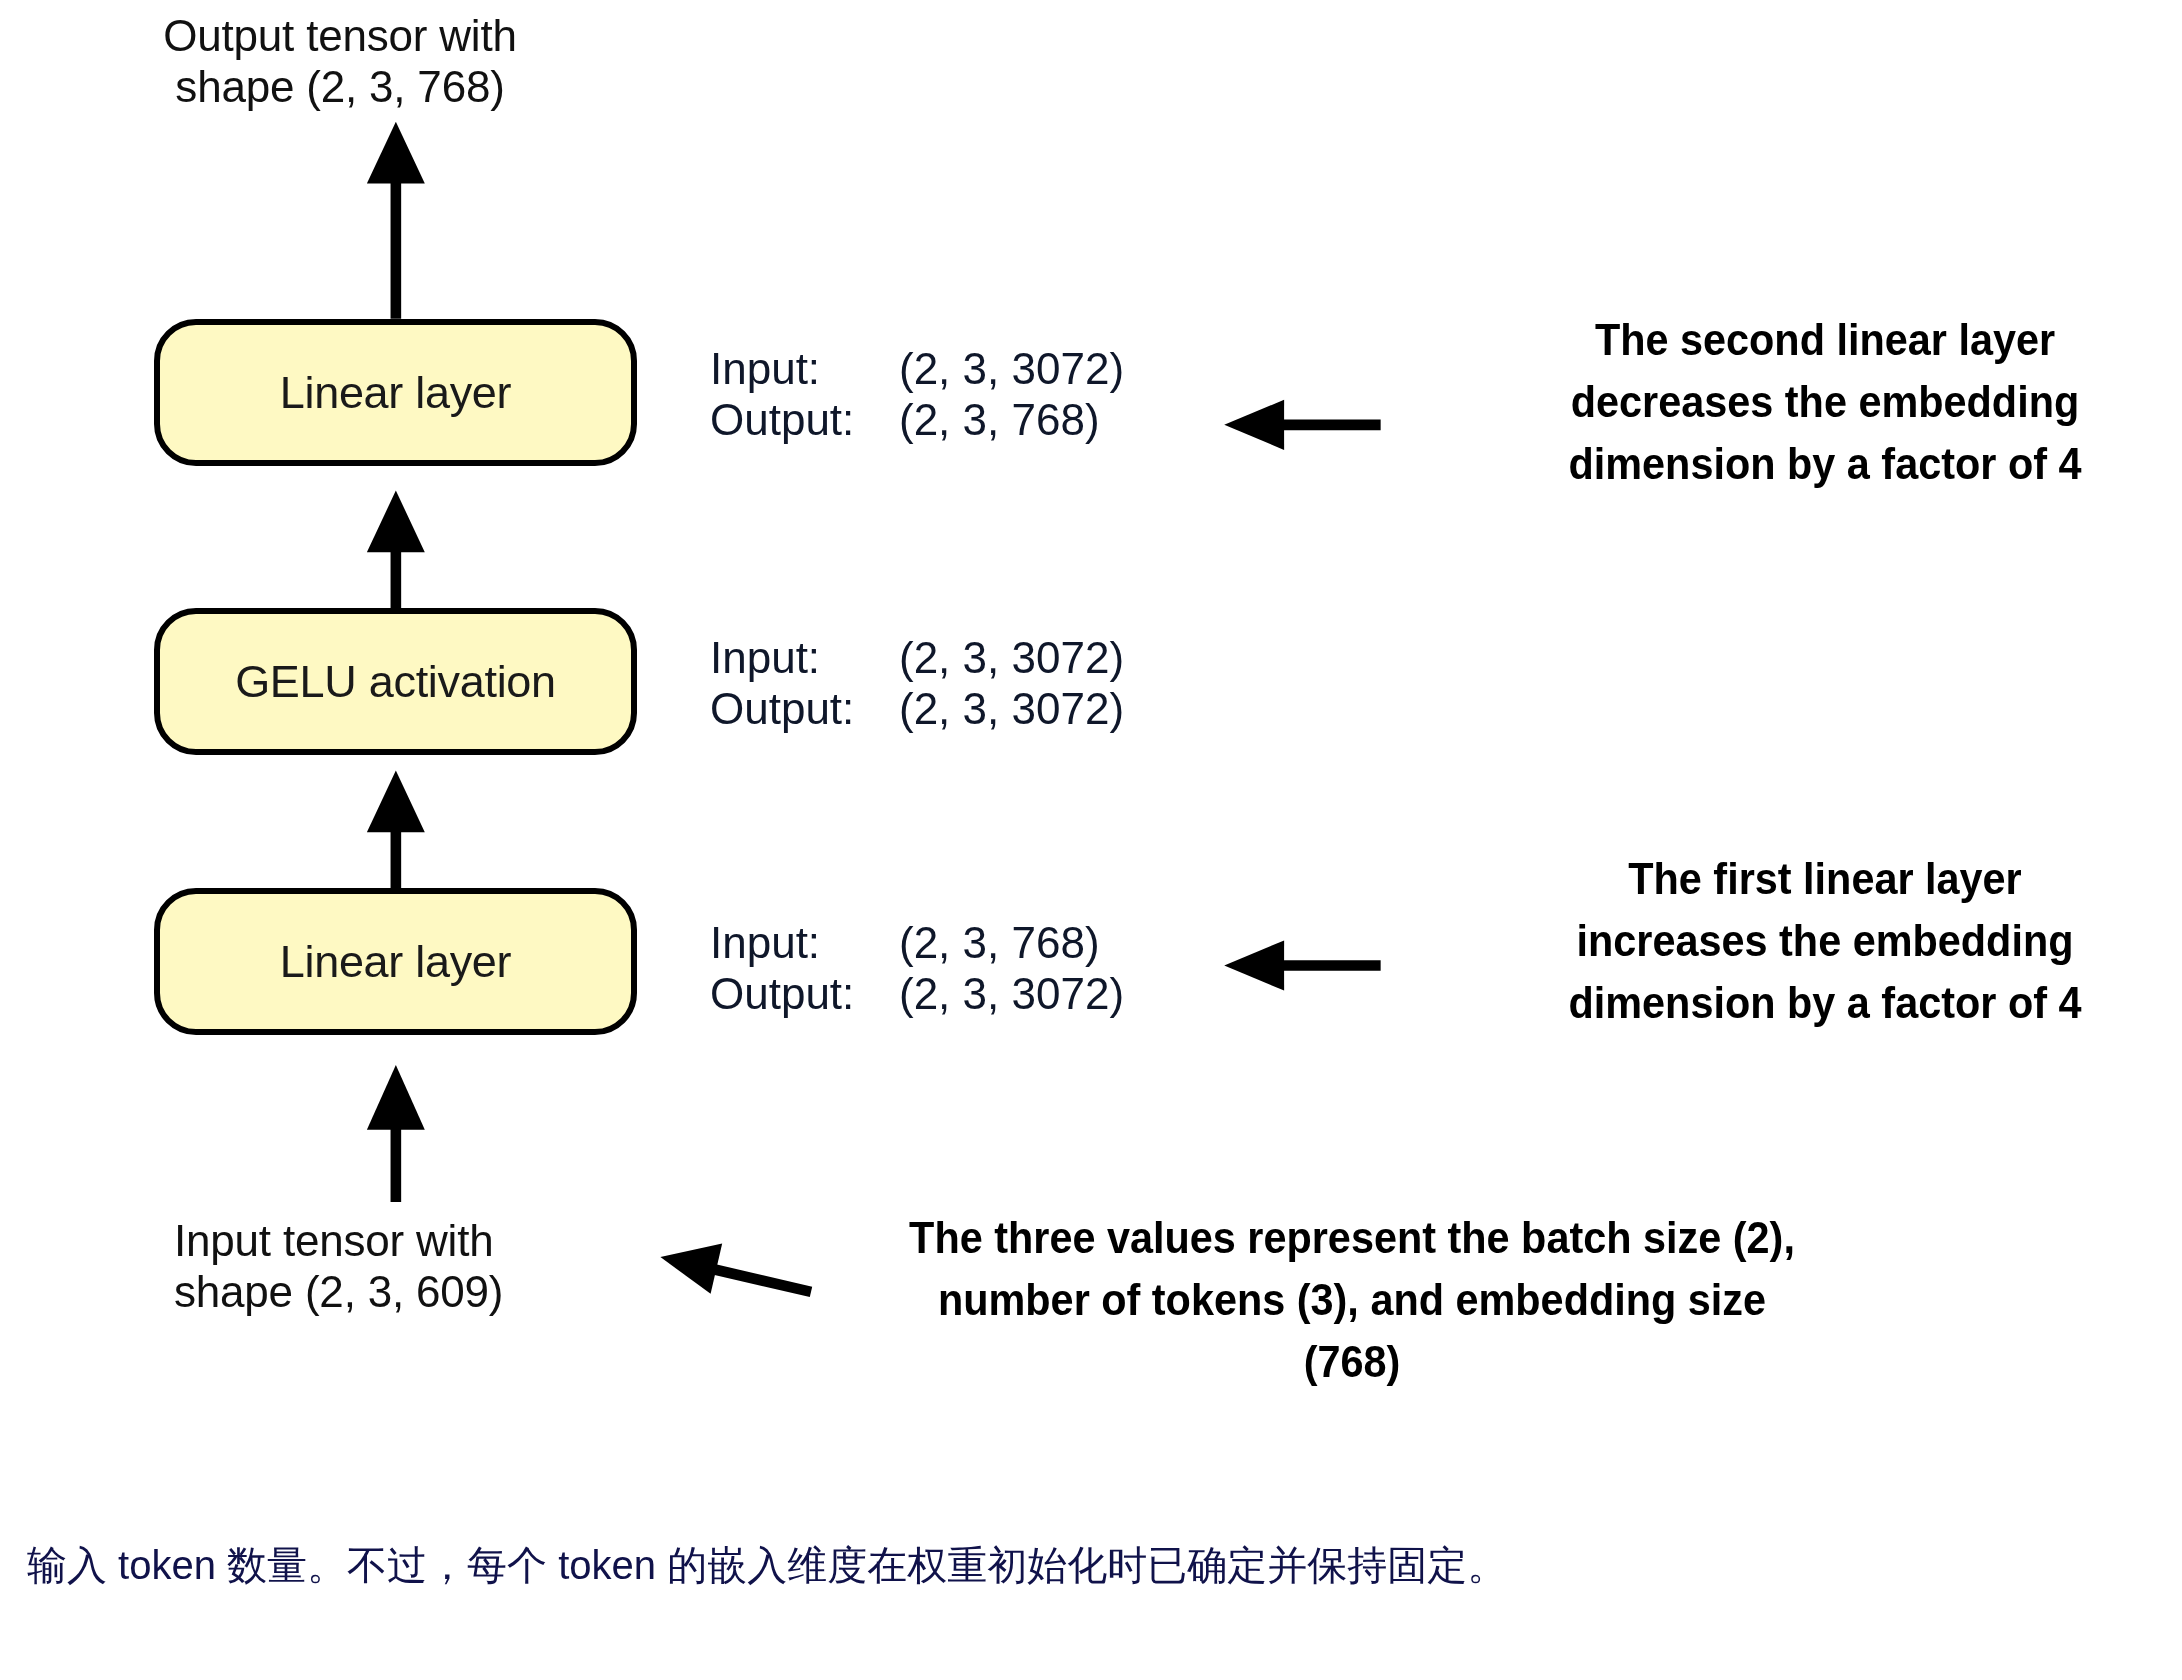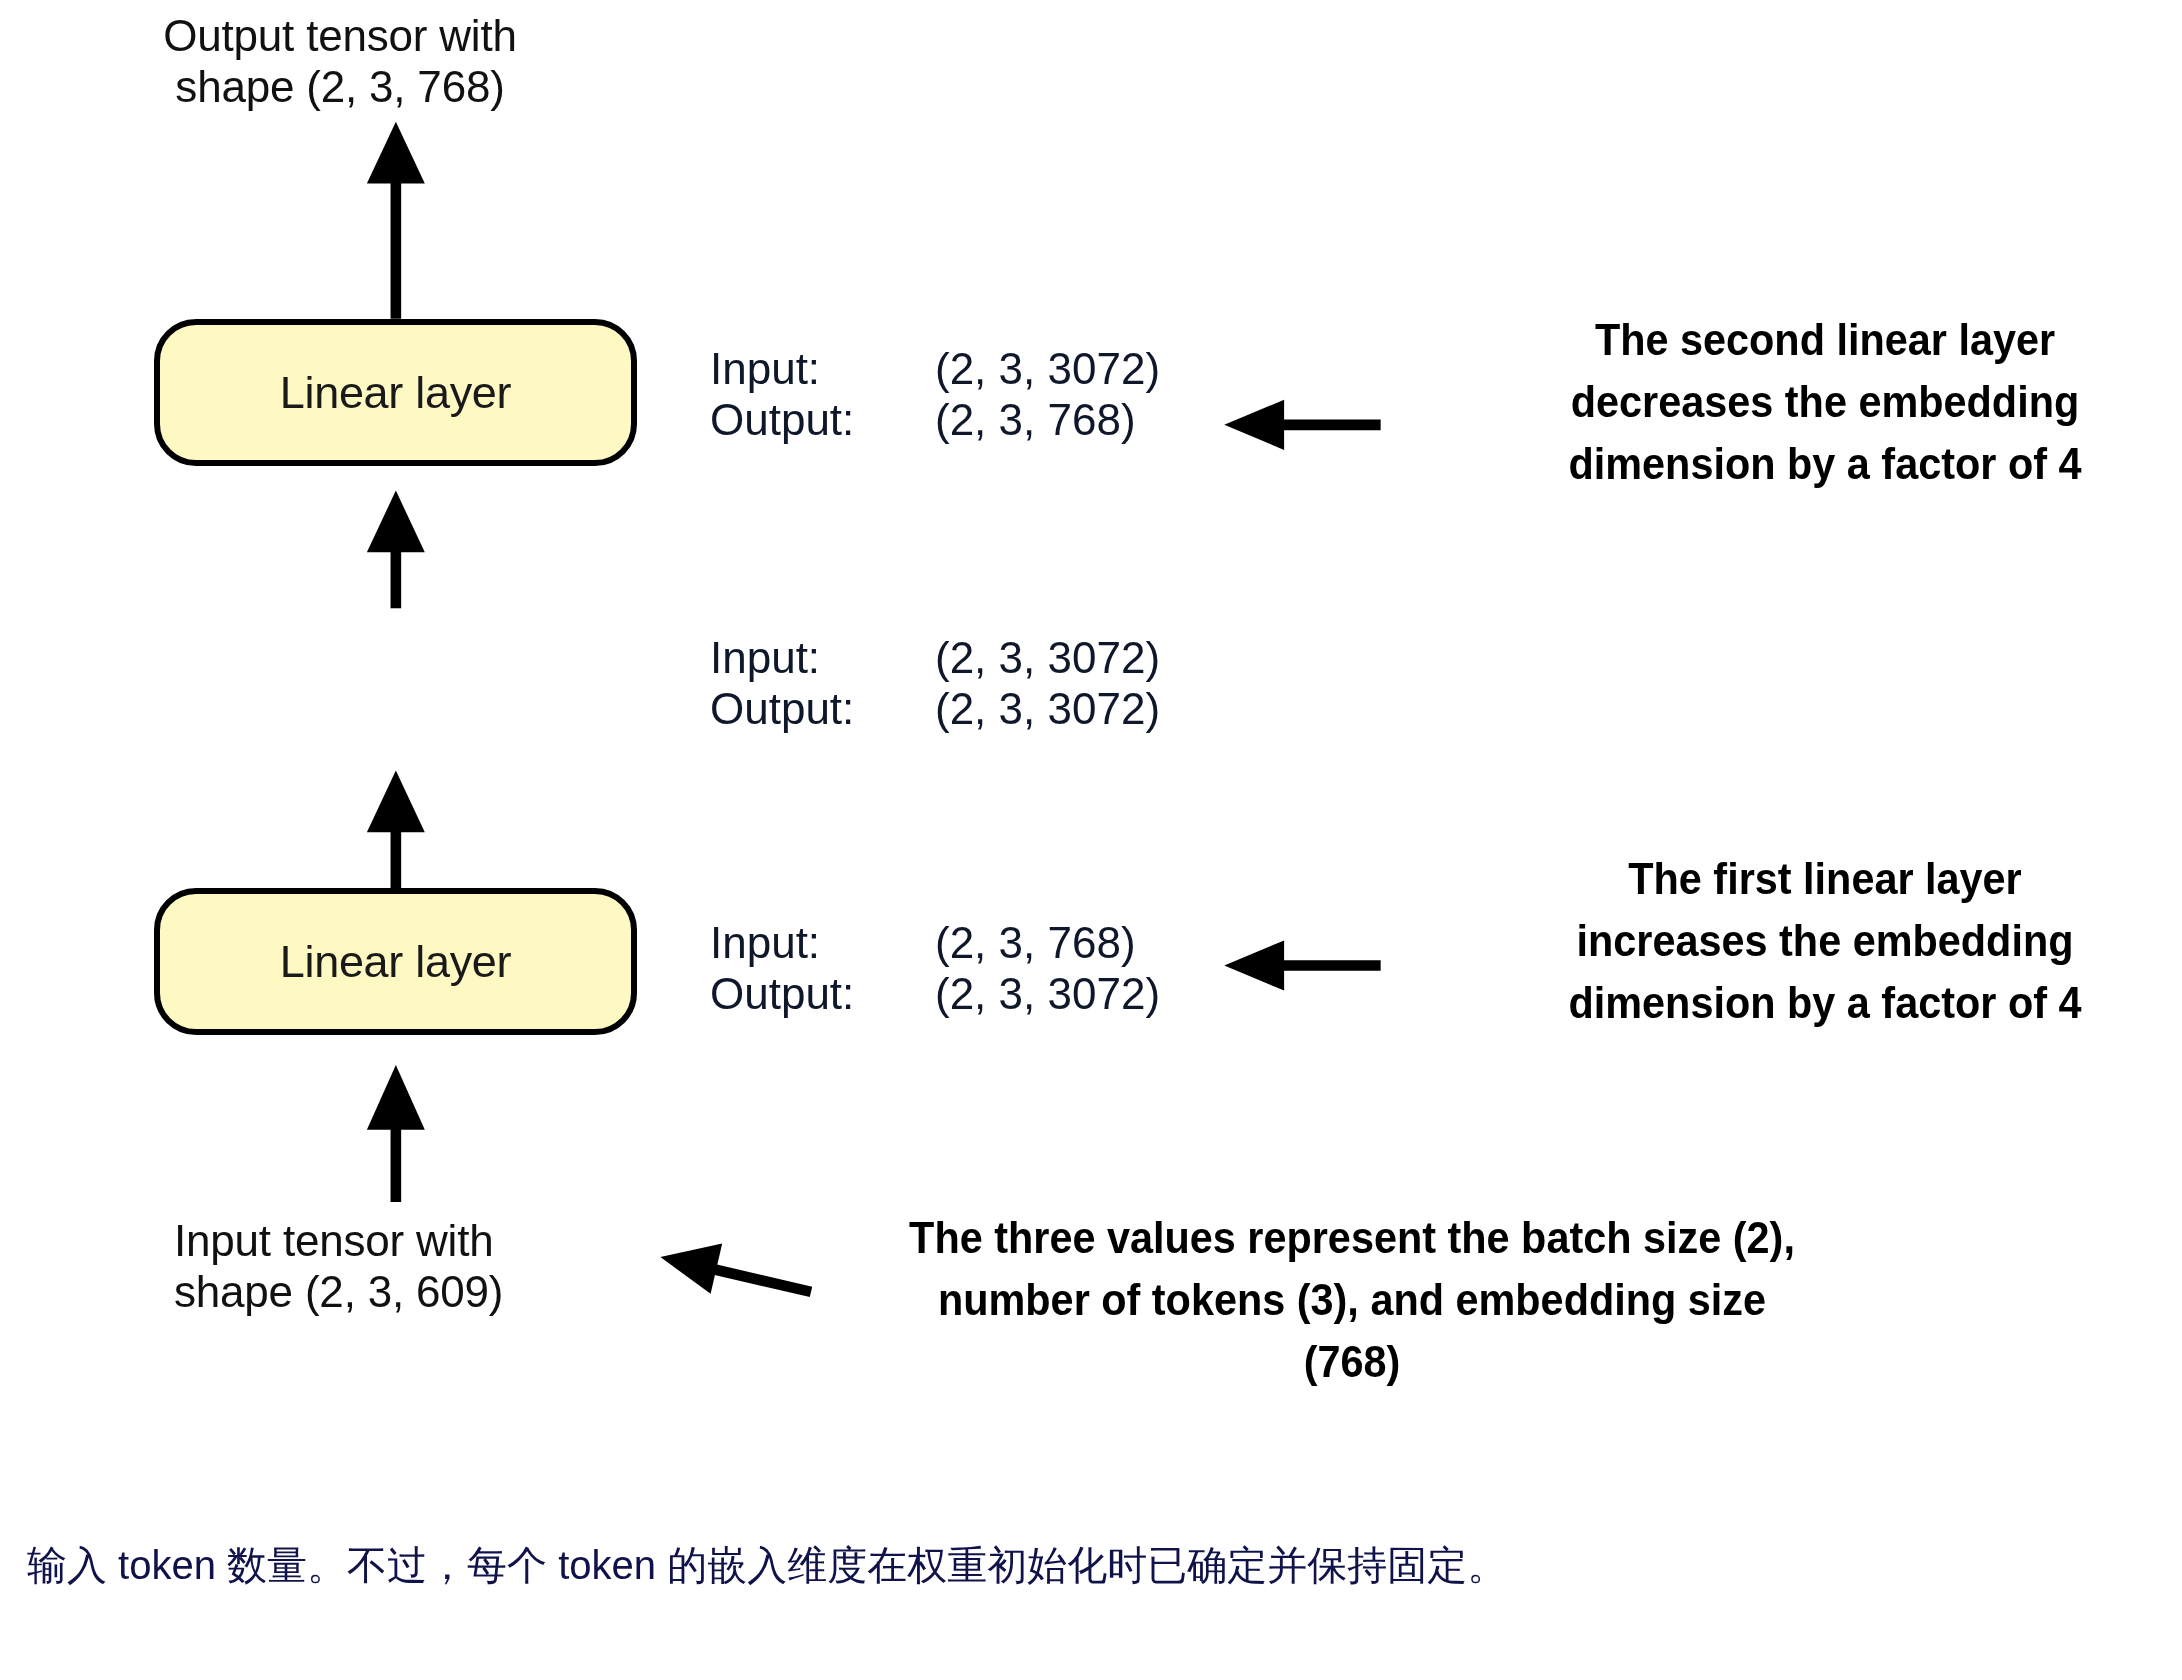--- a/index.html
+++ b/index.html
@@ -63,21 +63,21 @@
     color: #0f172a;
   }
   .io-row {
     display: flex;
     white-space: pre;
   }
   .io-key {
     display: inline-block;
     width: 189px;
   }
-  .io-val { display: inline-block; margin-left: 36px; }
+  .io-val { display: inline-block; }
 
   
   .annotation {
     position: absolute;
     font-family: "Liberation Sans Narrow", "Liberation Sans", sans-serif;
     font-weight: bold;
     font-size: 45px;
     line-height: 1.38;
     color: #000000;
     text-align: center;
@@ -155,20 +155,23 @@
     <g>
       <line x1="840" y1="1338" x2="728" y2="1312" stroke="#000" stroke-width="11"></line>
       <path d="M684,1302 L748,1288 L736,1340 Z" fill="#000"></path>
     </g>
   </svg>
 
   <div class="node-box" style="left:154px; top:319px; width:483px; height:147px;">
     <span class="node-label">Linear layer</span>
   </div>
 
+  <div class="node-box" style="left:154px; top:608px; width:483px; height:147px;">
+    <span class="node-label">GELU activation</span>
+  </div>
 
   <div class="node-box" style="left:154px; top:888px; width:483px; height:147px;">
     <span class="node-label">Linear layer</span>
   </div>
 
   <div class="io-block" style="left:710px; top:343px;">
     <div class="io-row">
       <span class="io-key">Input:</span>
       <span class="io-val">(2, 3, 3072)</span>
     </div>

